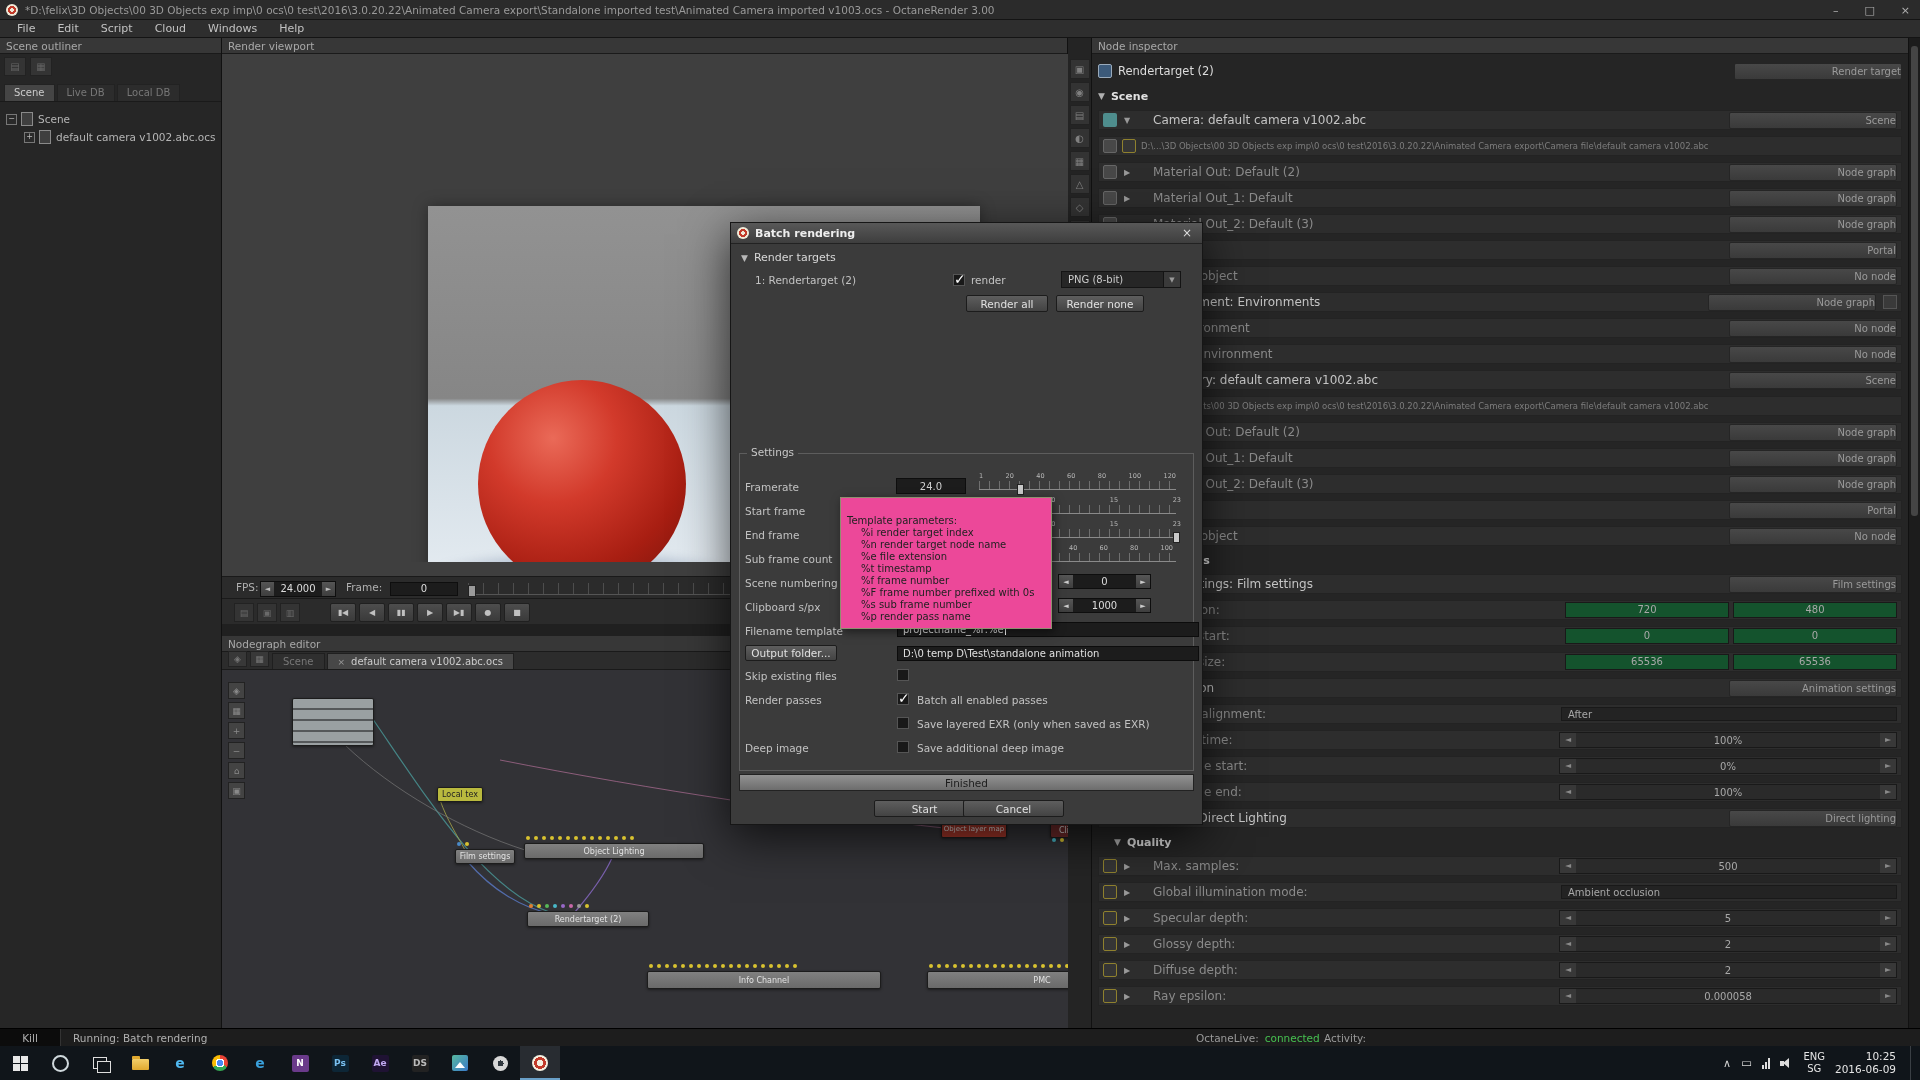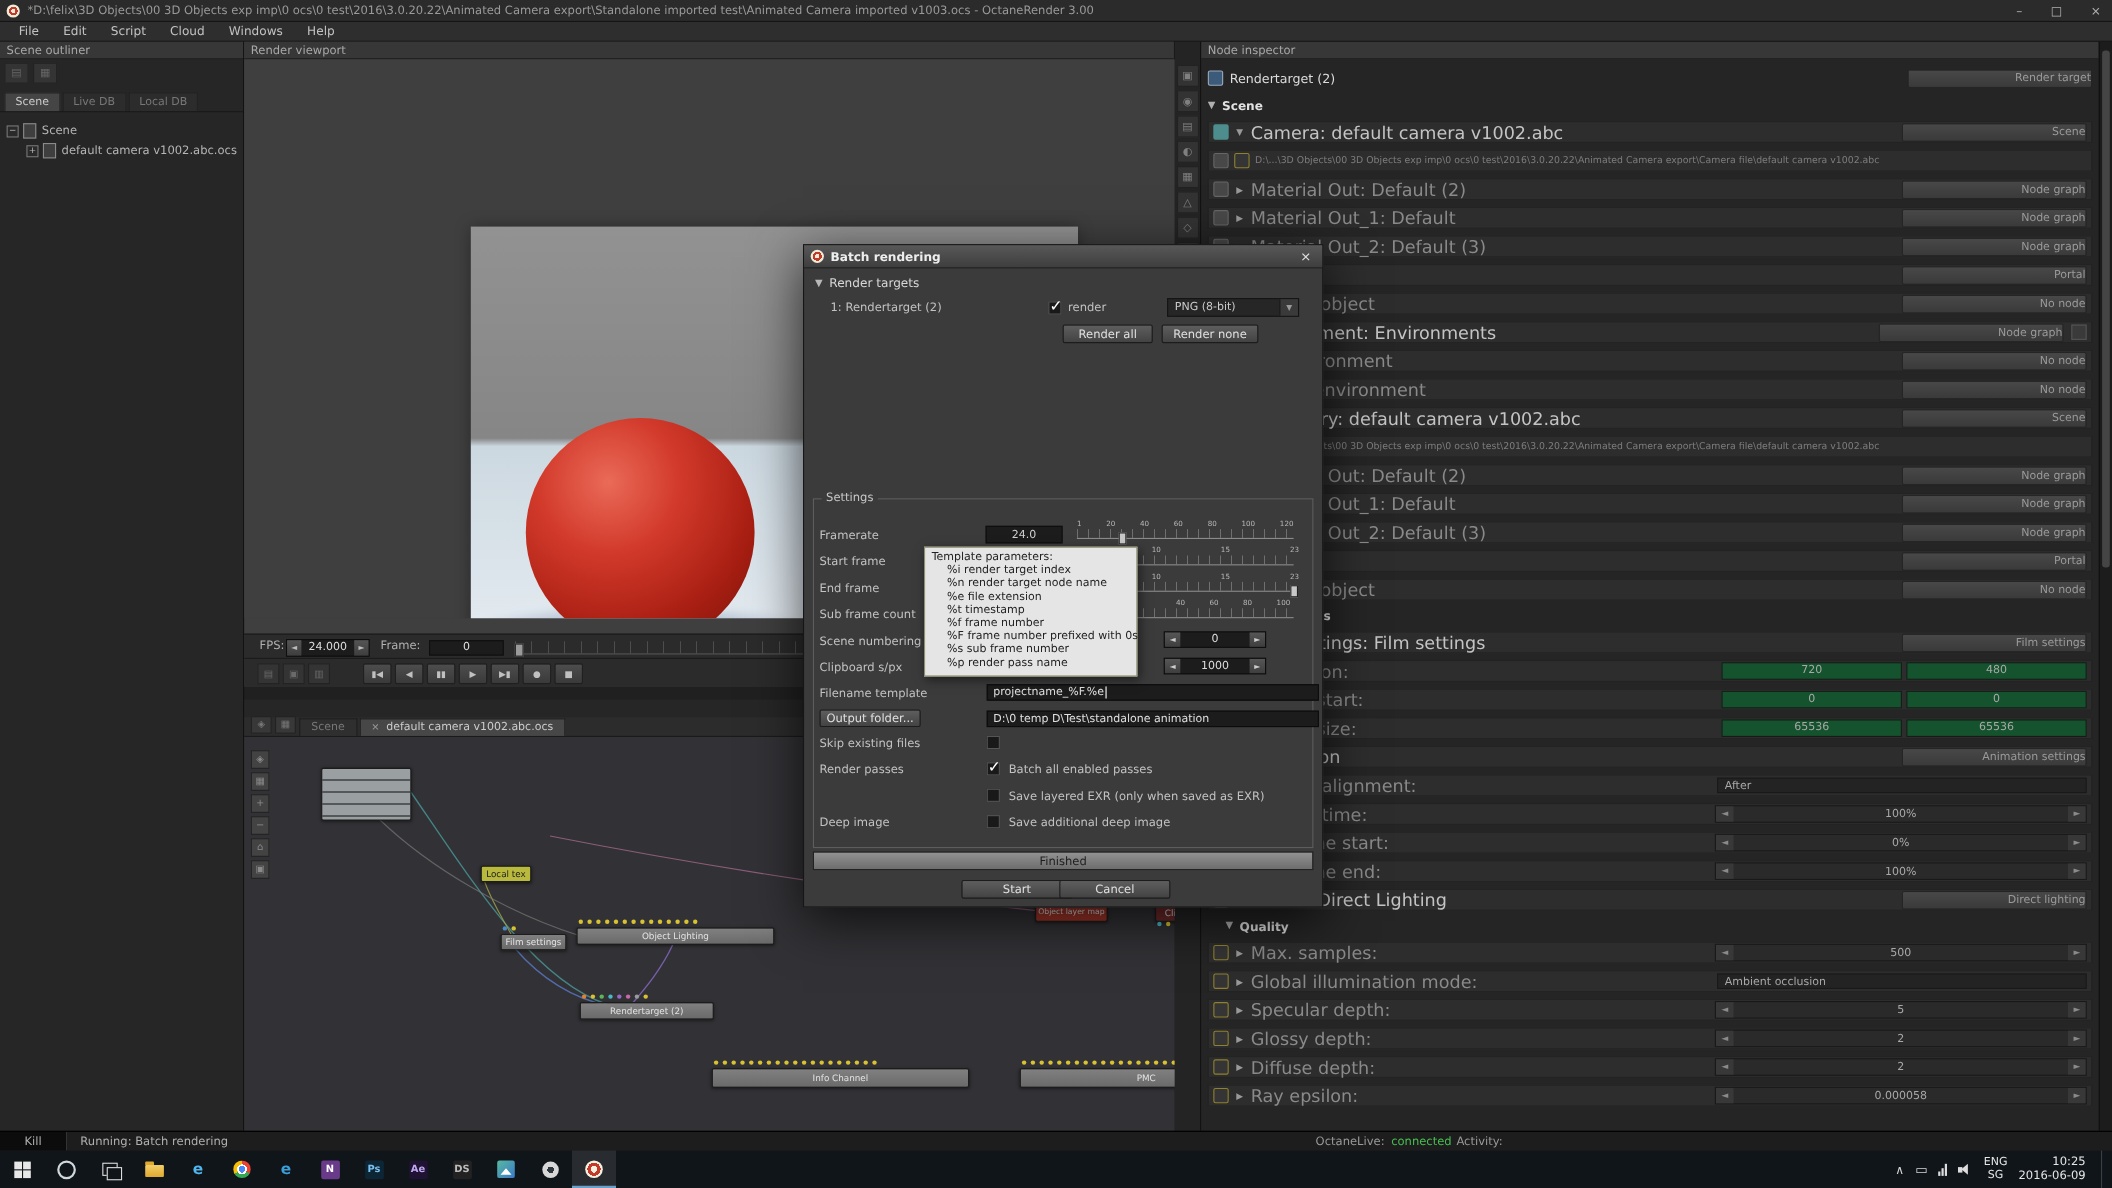--- a/index.html
+++ b/index.html
@@ -95,21 +95,21 @@
   .i-portal{background:#c0762a;border-radius:50%;}
   .i-object{background:#474747;border:1px solid #5a5a5a;box-sizing:border-box;}
   .i-environment{background:#6b5e95;}
   .i-environment-dim{background:#51476e;}
   .i-geometry{background:#8a5a7f;}
   .i-film{background:#3c3c3c;border:1px solid #a08e2e;box-sizing:border-box;}
   .i-animation{background:#5a5a5a;border:1px solid #888;border-radius:50%;box-sizing:border-box;}
   .i-kernel{background:#3c3c3c;border:1px solid #ddd;box-sizing:border-box;}
   .i-pin{background:#353535;border:1px solid #8f812e;box-sizing:border-box;}
   .iarrow{width:10px;font-size:8px;color:#999;flex:none;text-align:center;}
-  .ilabel{font-size:16px;color:#c4c4c4;flex:1;white-space:nowrap;overflow:hidden;}
+  .ilabel{font-size:12px;color:#c4c4c4;flex:1;white-space:nowrap;overflow:hidden;margin-left:16px;}
   .irow.dim .ilabel{color:#8a8a8a;}
   .insp-btn{flex:none;width:166px;height:15px;line-height:15px;text-align:right;font-size:10px;color:#9a9a9a;
     background:linear-gradient(#484848,#3a3a3a);border:1px solid #252525;border-radius:2px;}
   .iextra{flex:none;width:12px;height:12px;background:#3a3a3a;border:1px solid #555;margin-left:2px;}
   .ipair{display:flex;gap:4px;flex:none;}
   .ival{width:162px;height:14px;line-height:14px;background:#14532d;border:1px solid #191919;color:#a8a8a8;font-size:10px;text-align:center;}
   .ispin{display:flex;width:336px;height:14px;background:#2a2a2a;border:1px solid #191919;align-items:center;flex:none;}
   .ispin .arr{width:16px;text-align:center;color:#8a8a8a;font-size:8px;background:#383838;height:100%;line-height:14px;flex:none;}
   .ispin .v{flex:1;text-align:center;font-size:10px;color:#a8a8a8;}
   .iwide{width:336px;height:14px;line-height:14px;background:#232323;border:1px solid #191919;color:#a8a8a8;font-size:10px;
@@ -150,22 +150,22 @@
   .handle{position:absolute;width:5px;height:9px;background:#c8c8c8;border:1px solid #222;}
   .dspin{position:absolute;display:flex;height:15px;background:#1c1c1c;border:1px solid #0e0e0e;box-sizing:border-box;}
   .dspin .arr{width:14px;background:linear-gradient(#565656,#3e3e3e);color:#ccc;font-size:7px;display:flex;align-items:center;justify-content:center;}
   .dspin .v{flex:1;font-size:10px;color:#ddd;display:flex;align-items:center;justify-content:center;}
   .dinput{position:absolute;background:#1c1c1c;border:1px solid #0c0c0c;font-size:10px;color:#e0e0e0;padding:1px 5px;
     display:flex;align-items:center;box-sizing:border-box;}
   .caret{width:1px;height:11px;background:#fff;margin-left:1px;}
   #dlg-progress{position:absolute;left:8px;top:551px;width:455px;height:17px;background:linear-gradient(#929292,#6d6d6d);
     border:1px solid #222;color:#1d1d1d;font-size:10.5px;display:flex;align-items:center;justify-content:center;box-sizing:border-box;}
   
-  #tooltip{position:absolute;left:840px;top:497px;width:194px;background:#e5e5e5;border:1px solid #8f8f6f;
-    box-shadow:2px 3px 9px rgba(0,0,0,.5);z-index:60;padding:3px 6px 5px;box-sizing:border-box;}
+  #tooltip{position:absolute;left:840px;top:497px;width:212px;background:#ec4899;border:1px solid #8f8f6f;
+    box-shadow:2px 3px 9px rgba(0,0,0,.5);z-index:60;padding:17px 6px 5px;box-sizing:border-box;}
   #tt-title{font-size:10px;color:#222;line-height:12px;}
   .tt-line{font-size:10px;color:#222;padding-left:14px;line-height:12px;white-space:nowrap;}
   
   #taskbar{position:absolute;left:0;top:1046px;width:1920px;height:34px;background:#10151a;display:flex;align-items:center;z-index:70;}
   .tb-item{width:40px;height:34px;display:flex;align-items:center;justify-content:center;position:relative;flex:none;}
   .tb-item.active{background:rgba(255,255,255,.10);box-shadow:inset 0 -2px 0 #6aa0c8;}
   .winlogo{display:grid;grid-template-columns:7px 7px;grid-template-rows:7px 7px;gap:1px;}
   .winlogo span{background:#e8e8e8;}
   .ring{width:13px;height:13px;border:2px solid #cfd8dc;border-radius:50%;}
   .tview{width:12px;height:10px;border:1px solid #ddd;position:relative;}
@@ -278,20 +278,21 @@
           <span class="tbtn">■</span>
         </span>
       <span id="transport-right">
           <span class="vp-mini">▦</span>
           <span class="vp-mini">▩</span>
         </span>
     </div>
   </div>
 
   <div id="nodegraph">
+    <div class="phead">Nodegraph editor</div>
     <div id="ng-tabs">
         <span class="ngtool">◈</span>
         <span class="ngtool">▦</span>
         <div class="ngtab">
           <span>Scene</span>
         </div>
         <div class="ngtab active">
           <span class="x">×</span>
           <span>default camera v1002.abc.ocs</span>
         </div>

